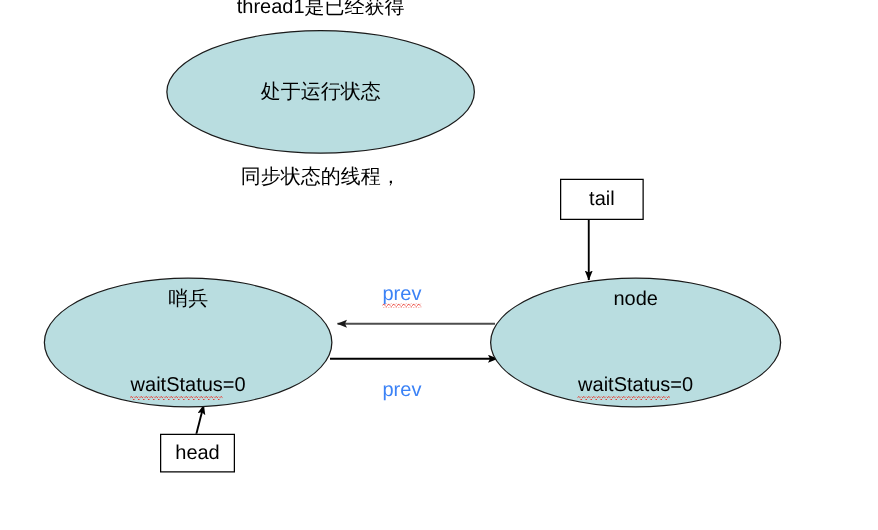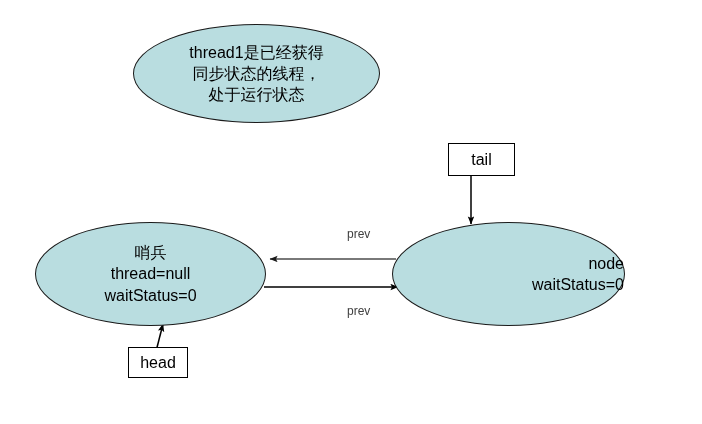--- a/index.html
+++ b/index.html
@@ -22,20 +22,21 @@
     border: 1.4px solid #1a1a1a;
     box-sizing: border-box;
     display: flex;
     flex-direction: column;
     align-items: center;
     justify-content: center;
     color: #000000;
     line-height: 1.32;
     text-align: center;
     white-space: nowrap;
+    gap: 47px;
   }
   .ellipse .line {
     display: block;
   }
   #ellipse-thread1 {
     left: 133px;
     top: 24px;
     width: 247px;
     height: 99px;
     font-size: 16px;
@@ -46,21 +47,20 @@
     width: 231px;
     height: 104px;
     font-size: 16px;
   }
   #ellipse-node {
     left: 392px;
     top: 222px;
     width: 233px;
     height: 104px;
     font-size: 16px;
-    align-items: flex-end;
   }
   .squiggle {
     position: relative;
     display: inline-block;
   }
   .squiggle::after {
     content: "";
     position: absolute;
     left: 0;
     right: 0;
@@ -91,24 +91,23 @@
     height: 33px;
   }
   #box-head {
     left: 128px;
     top: 347px;
     width: 60px;
     height: 31px;
   }
   .edge-label {
     position: absolute;
-    font-size: 12px;
-    color: #404040;
+    font-size: 16px;
+    color: #3b82f6;
     white-space: nowrap;
-    margin-left: 41px;
   }
   #label-prev {
     left: 306px;
     top: 227px;
   }
   #label-next {
     left: 306px;
     top: 304px;
   }
   #arrows {
@@ -147,27 +146,26 @@
       <line x1="471" y1="176" x2="471" y2="224" stroke="#000000" stroke-width="1.5" marker-end="url(#arrowhead-black)"></line>
     </g>
 
     <g>
       <line x1="152" y1="367" x2="163" y2="324" stroke="#000000" stroke-width="1.5" marker-end="url(#arrowhead-black)"></line>
     </g>
   </svg>
 
   <div class="ellipse" id="ellipse-thread1">
     <span class="line">thread1是已经获得</span>
+    <span class="line">处于运行状态</span>
     <span class="line">同步状态的线程，</span>
-    <span class="line">处于运行状态</span>
   </div>
 
   <div class="ellipse" id="ellipse-sentinel">
     <span class="line">哨兵</span>
-    <span class="line">thread=null</span>
     <span class="line"><span class="squiggle">waitStatus</span><span>=0</span></span>
   </div>
 
   <div class="ellipse" id="ellipse-node">
     <span class="line">node</span>
     <span class="line"><span class="squiggle">waitStatus</span><span>=0</span></span>
   </div>
 
   <div class="boxnode" id="box-tail">
     <span>tail</span>

